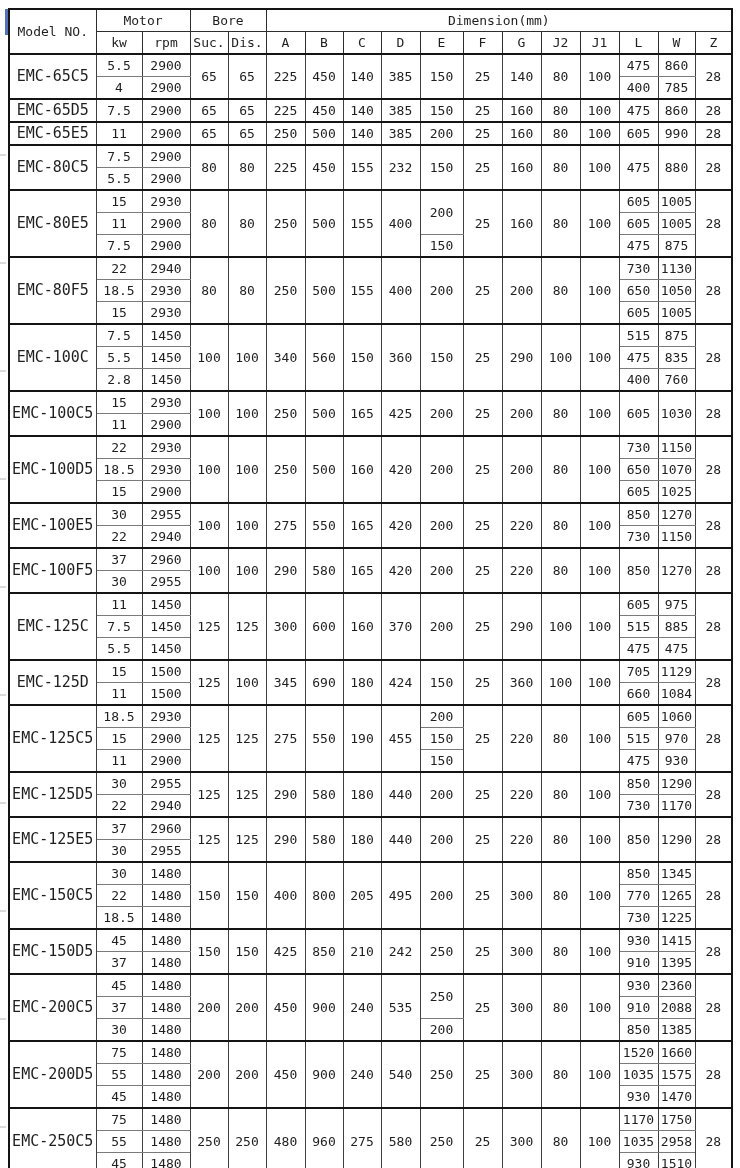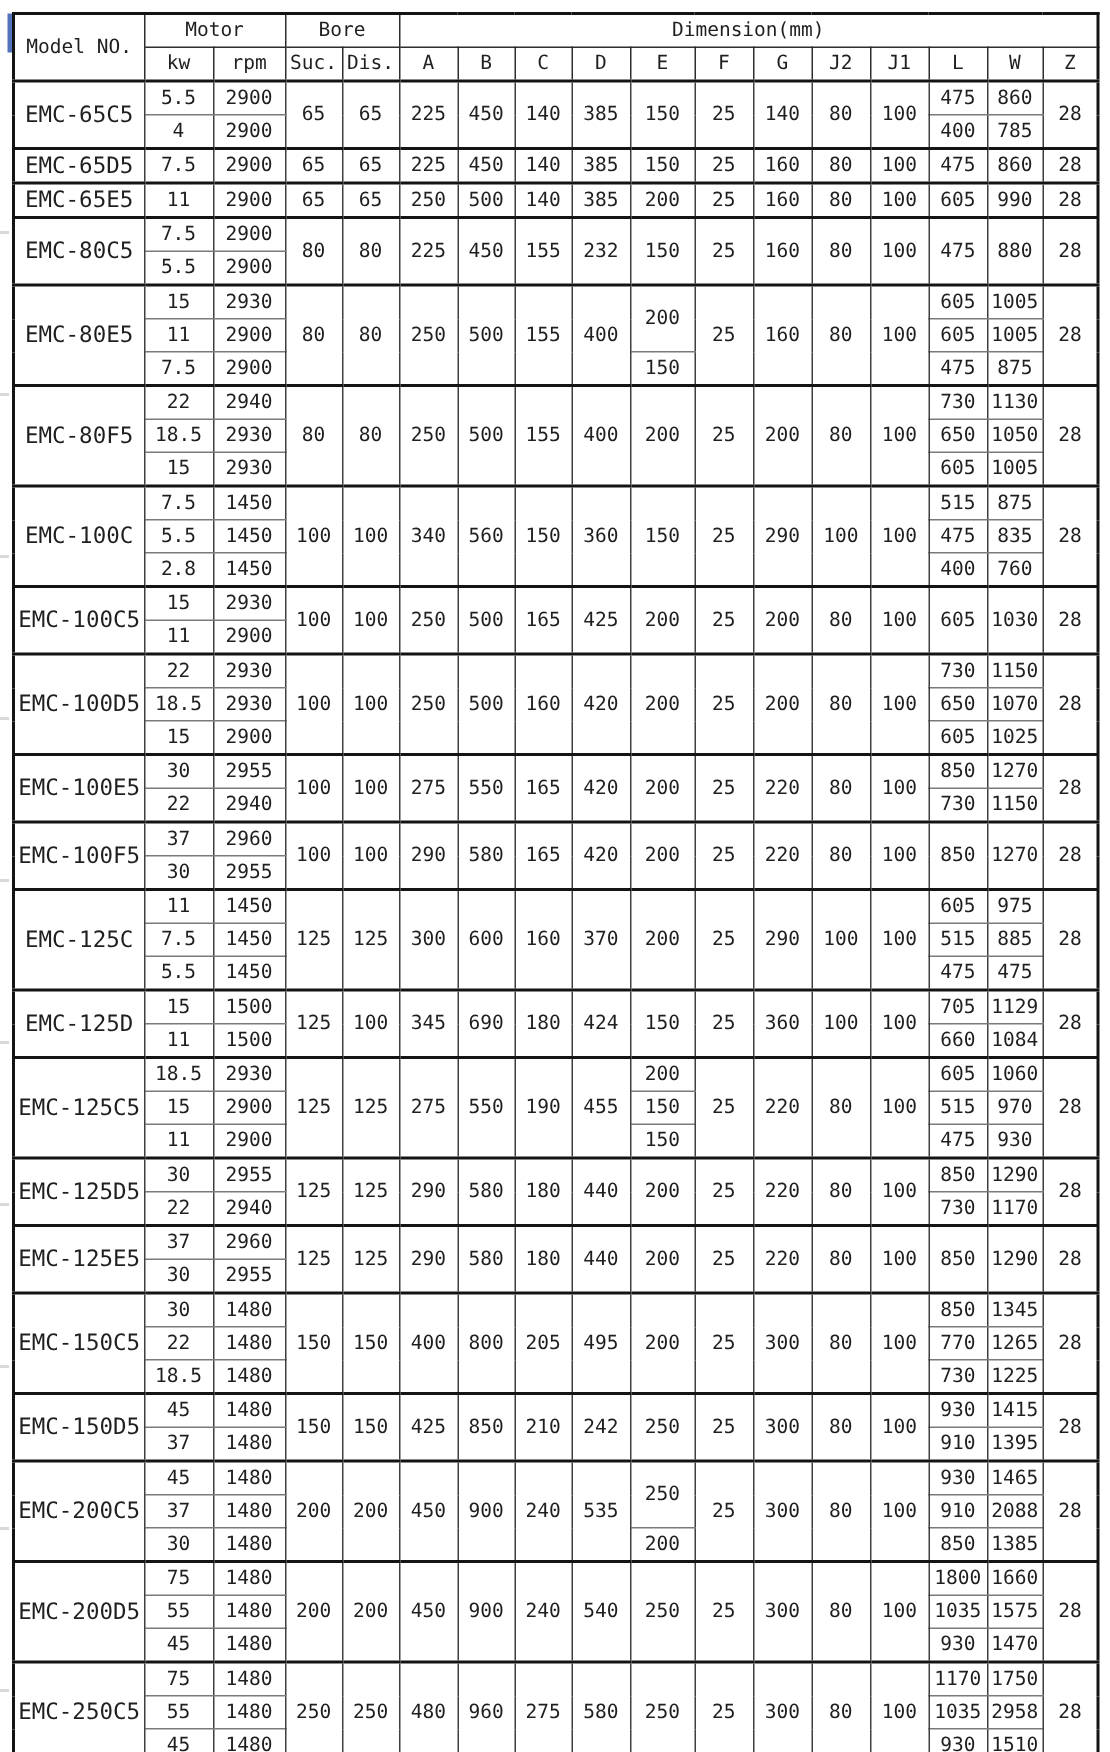--- a/index.html
+++ b/index.html
@@ -588,21 +588,21 @@
         <td rowspan="3">450</td>
         <td rowspan="3">900</td>
         <td rowspan="3">240</td>
         <td rowspan="3">535</td>
         <td rowspan="2">250</td>
         <td rowspan="3">25</td>
         <td rowspan="3">300</td>
         <td rowspan="3">80</td>
         <td rowspan="3">100</td>
         <td>930</td>
-        <td>1465</td>
+        <td>2360</td>
         <td rowspan="3">28</td>
       </tr>
       <tr>
         <td>37</td>
         <td>1480</td>
         <td>910</td>
         <td>2088</td>
       </tr>
       <tr>
         <td>30</td>
@@ -619,21 +619,21 @@
         <td rowspan="3">200</td>
         <td rowspan="3">450</td>
         <td rowspan="3">900</td>
         <td rowspan="3">240</td>
         <td rowspan="3">540</td>
         <td rowspan="3">250</td>
         <td rowspan="3">25</td>
         <td rowspan="3">300</td>
         <td rowspan="3">80</td>
         <td rowspan="3">100</td>
-        <td>1800</td>
+        <td>1520</td>
         <td>1660</td>
         <td rowspan="3">28</td>
       </tr>
       <tr>
         <td>55</td>
         <td>1480</td>
         <td>1035</td>
         <td>1575</td>
       </tr>
       <tr>

